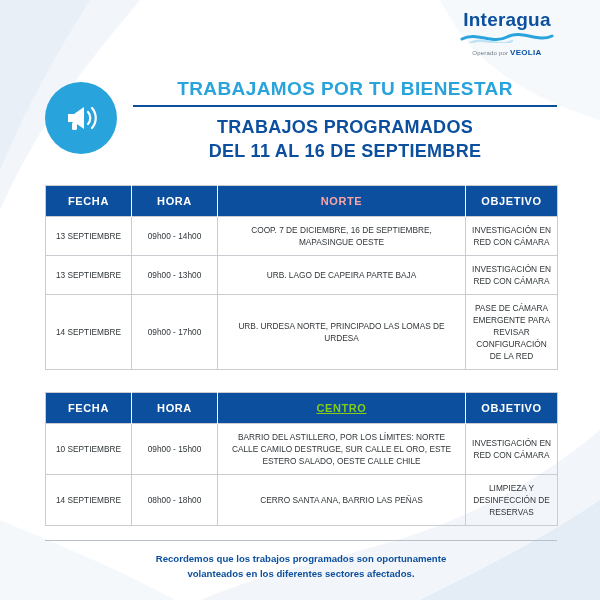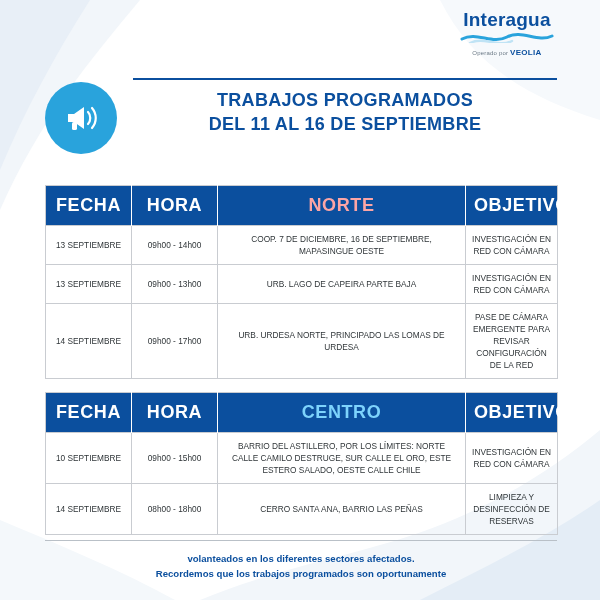--- a/index.html
+++ b/index.html
@@ -111,29 +111,29 @@
     left: 45px;
     width: 512px;
     border: 1px solid #c9ccd1;
   }
   .tbl.t1 { top: 185px; }
   .tbl.t2 { top: 392px; }
 
   .tbl th {
     background: #0b4f9e;
     color: #ffffff;
-    font-size: 18px;
+    font-size: 11px;
     font-weight: bold;
     letter-spacing: .6px;
-    padding: 9px 8px;
+    padding: 9px 2px;
     border-right: 1px solid #ffffff;
   }
   .tbl th:last-child { border-right: none; }
   .tbl th.zone-norte { color: #fca5a5; }
-  .tbl th.zone-centro { color: #7dd3fc; }
+  .tbl th.zone-centro { color: #84cc16; text-decoration: underline; }
 
   .tbl td {
     border: 1px solid #c9ccd1;
     font-size: 8.3px;
     color: #2f3538;
     text-align: center;
     vertical-align: middle;
     padding: 7px 6px;
     line-height: 1.45;
   }
@@ -195,20 +195,21 @@
   <div class="header">
     <div class="mega-circle">
       <svg width="38" height="32" viewBox="0 0 38 32">
         <path d="M6,12 L6,20 L12,20 L22,27 L22,5 L12,12 Z" fill="#ffffff"></path>
         <rect x="10" y="20" width="5" height="8" rx="1.6" fill="#ffffff"></rect>
         <path d="M26,10 C29,13 29,19 26,22" stroke="#ffffff" stroke-width="2.2" fill="none" stroke-linecap="round"></path>
         <path d="M30,6 C35,12 35,20 30,26" stroke="#ffffff" stroke-width="2.2" fill="none" stroke-linecap="round"></path>
       </svg>
     </div>
     <div class="header-texts">
+      <div class="h-title">TRABAJAMOS POR TU BIENESTAR</div>
       <div class="h-rule"></div>
       <div class="h-sub1">TRABAJOS PROGRAMADOS</div>
       <div class="h-sub2">DEL 11 AL 16 DE SEPTIEMBRE</div>
     </div>
   </div>
 
   <table class="tbl t1">
     <colgroup>
       <col class="col-fecha">
         <col class="col-hora">
@@ -271,17 +272,17 @@
         <td>14 SEPTIEMBRE</td>
         <td>08h00 - 18h00</td>
         <td>CERRO SANTA ANA, BARRIO LAS PEÑAS</td>
         <td>LIMPIEZA Y DESINFECCIÓN DE RESERVAS</td>
       </tr>
     </tbody>
   </table>
 
   <div class="footer-rule"></div>
   <div class="footer-text">
+    <div>Recordemos que los trabajos programados son oportunamente</div>
     <div>volanteados en los diferentes sectores afectados.</div>
-    <div>Recordemos que los trabajos programados son oportunamente</div>
   </div>
 
 </div>
 
 </body></html>

